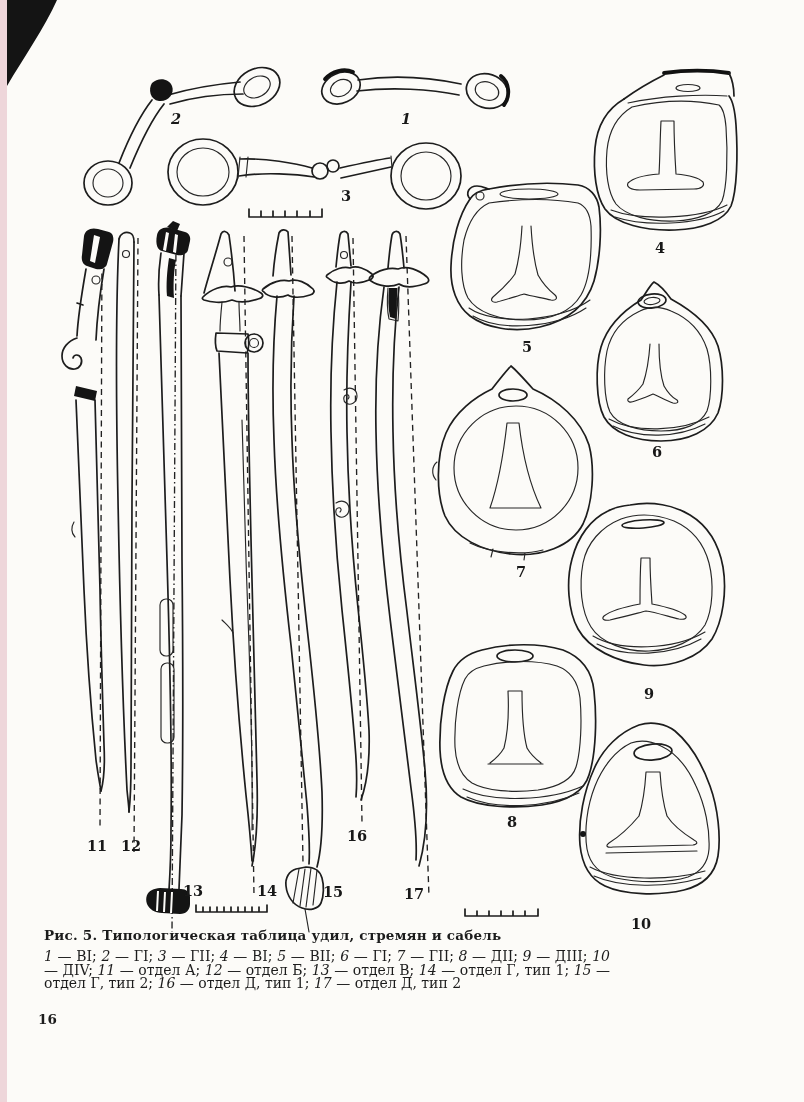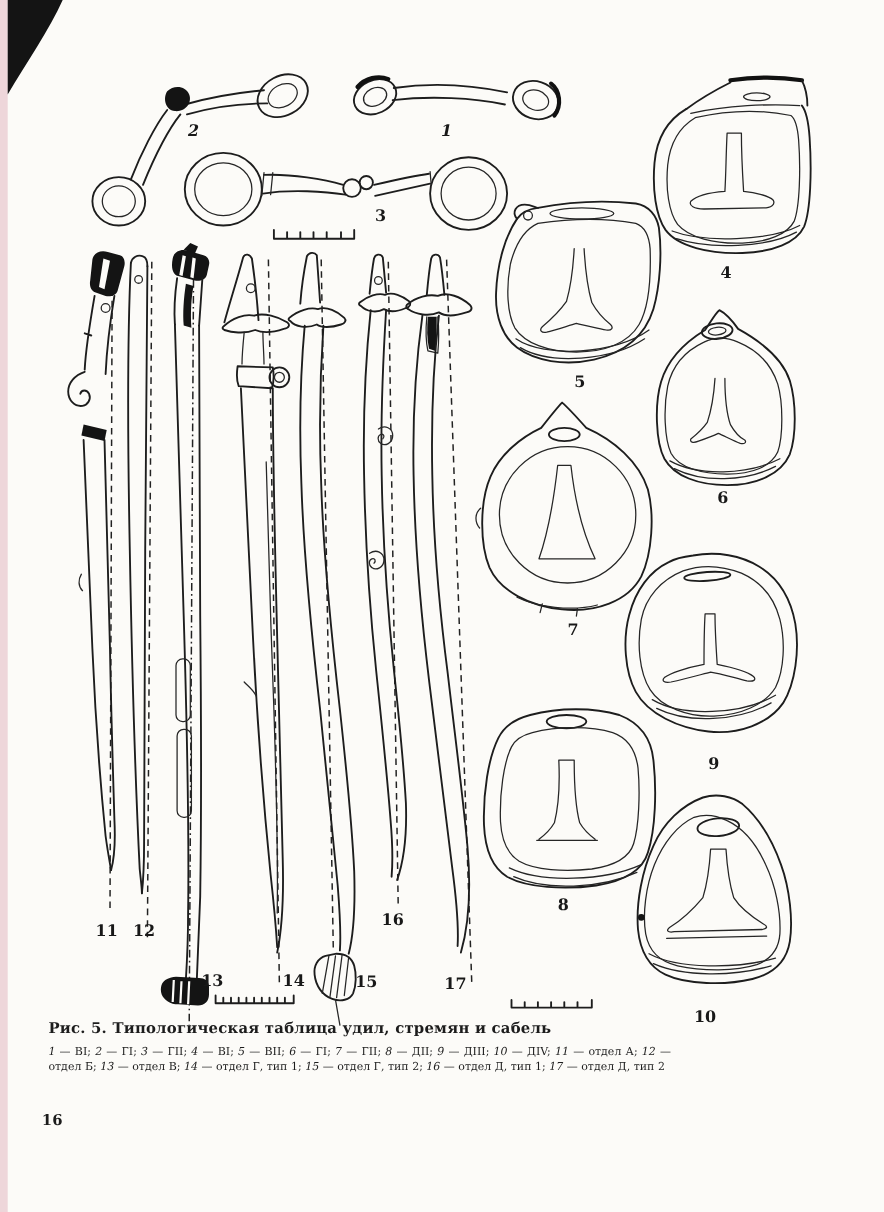--- a/index.html
+++ b/index.html
@@ -11,21 +11,21 @@
   .s2{fill:none;stroke:#262626;stroke-width:1.15;stroke-linecap:round;stroke-linejoin:round;}
   .s3{fill:none;stroke:#111;stroke-width:3.8;stroke-linecap:round;}
   .dash{fill:none;stroke:#222;stroke-width:1.35;stroke-dasharray:6 4.5;}
   .dashdot{fill:none;stroke:#222;stroke-width:1.35;stroke-dasharray:7 3 1.5 3;}
   .blk{fill:#141414;stroke:none;}
   .wht{fill:#fcfbf8;stroke:none;}
   .lbl{font-family:"DejaVu Serif",serif;font-size:14.5px;font-weight:700;fill:#181818;text-anchor:middle;}
   .lbl-i{font-style:italic;}
   .caption-wrap{position:absolute;left:44px;top:927px;width:566px;}
   .fig-caption{font-size:13.5px;font-weight:700;letter-spacing:.2px;margin:0 0 7px 0;}
-  .fig-legend{font-size:10px;line-height:13.6px;text-align:justify;margin:0;}
+  .fig-legend{font-size:14px;line-height:13.6px;text-align:justify;margin:0;}
   .fig-legend i{font-style:italic;}
   .pagenum{position:absolute;left:38px;top:1011px;font-size:13.5px;font-weight:700;}
 </style>
 </head>
 <body>
 
 <div class="page">
   <div class="edge-strip"></div>
 
   <svg class="fig" width="804" height="1102" viewBox="0 0 804 1102">

